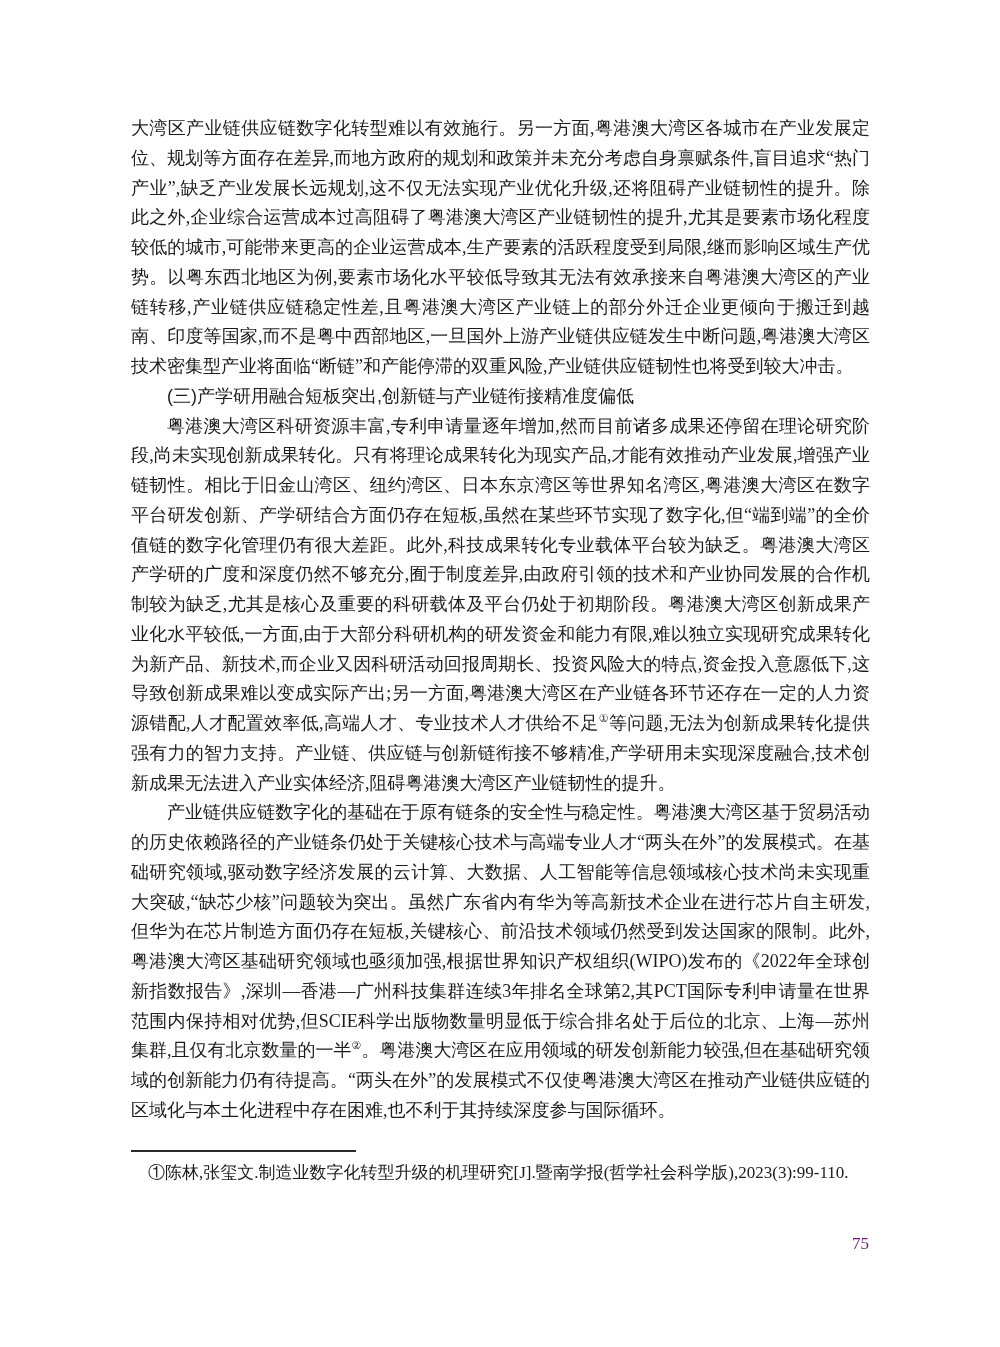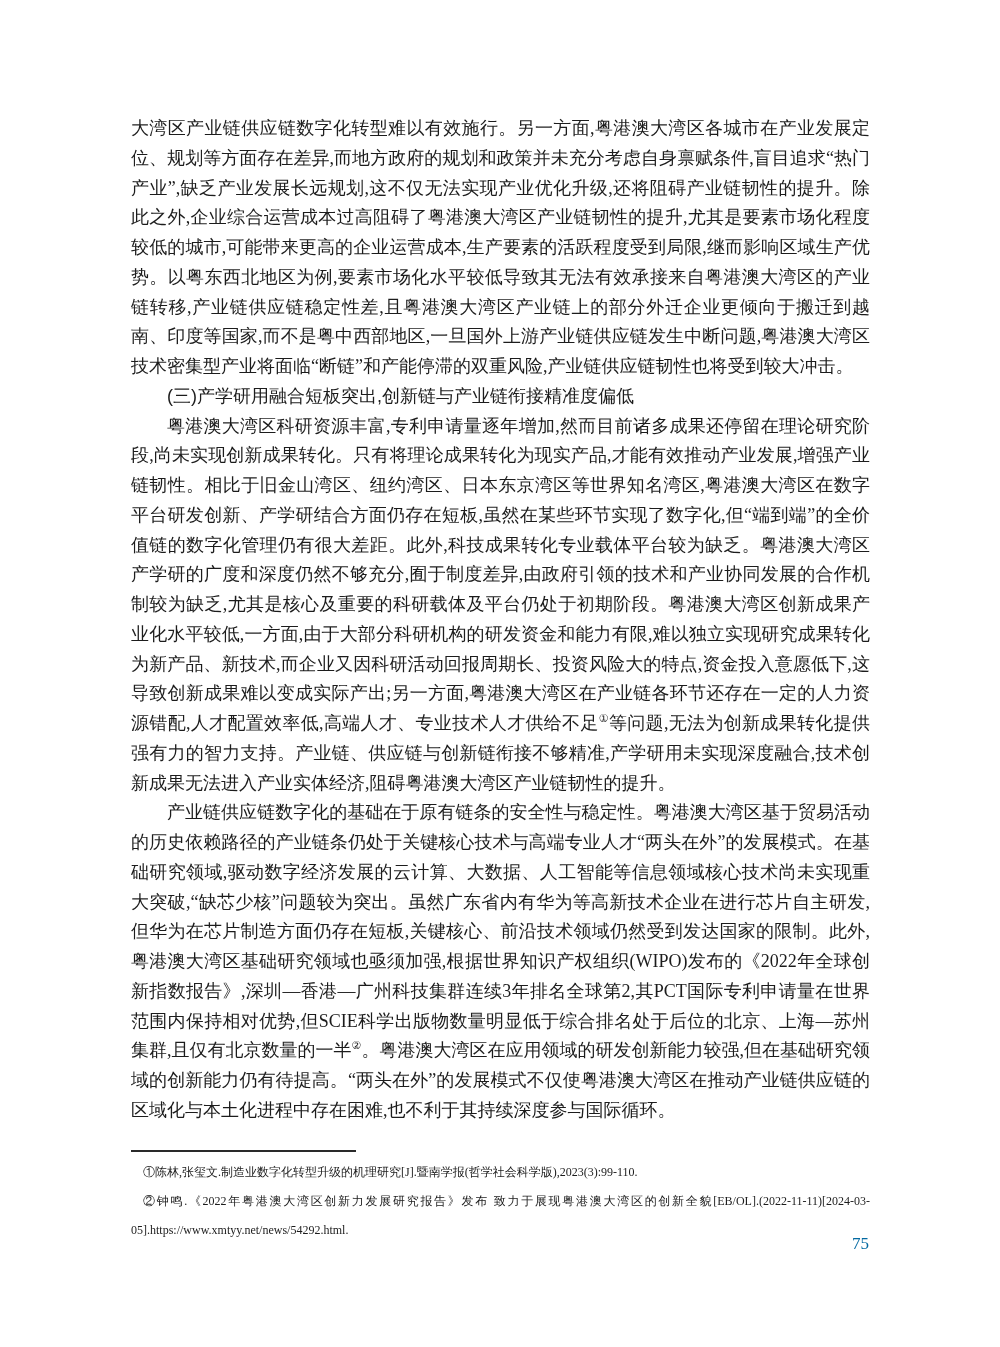--- a/index.html
+++ b/index.html
@@ -40,37 +40,37 @@
   .fn-ref {
     font-size: 11px;
     vertical-align: super;
     line-height: 0;
   }
   .footnotes {
     position: absolute;
     left: 131px;
     top: 1150px;
     width: 739px;
-    font-size: 12px;
+    font-size: 17px;
     line-height: 29px;
     text-align: justify;
   }
   .fn-divider {
     width: 225px;
     height: 0;
     border-top: 2px solid #2a2a2a;
     margin: 0 0 6px 0;
   }
   .footnote { margin: 0; text-indent: 1em; overflow-wrap: anywhere; }
   .page-number {
     position: absolute;
     left: 852px;
     top: 1234px;
     font-size: 17px;
-    color: #0369a1;
+    color: #701a75;
   }
 </style>
 </head>
 <body>
 
 <div class="page">
 
   <main class="article">
 
     <p class="para para-flush"><span>大湾区产业链供应链数字化转型难以有效施行。另一方面,粤港澳大湾区各城市在产业发展定位、规划等方面存在差异,而地方政府的规划和政策并未充分考虑自身禀赋条件,盲目追求“热门产业”,缺乏产业发展长远规划,这不仅无法实现产业优化升级,还将阻碍产业链韧性的提升。除此之外,企业综合运营成本过高阻碍了粤港澳大湾区产业链韧性的提升,尤其是要素市场化程度较低的城市,可能带来更高的企业运营成本,生产要素的活跃程度受到局限,继而影响区域生产优势。以粤东西北地区为例,要素市场化水平较低导致其无法有效承接来自粤港澳大湾区的产业链转移,产业链供应链稳定性差,且粤港澳大湾区产业链上的部分外迁企业更倾向于搬迁到越南、印度等国家,而不是粤中西部地区,一旦国外上游产业链供应链发生中断问题,粤港澳大湾区技术密集型产业将面临“断链”和产能停滞的双重风险,产业链供应链韧性也将受到较大冲击。</span></p>
@@ -80,18 +80,17 @@
     <p class="para"><span>粤港澳大湾区科研资源丰富,专利申请量逐年增加,然而目前诸多成果还停留在理论研究阶段,尚未实现创新成果转化。只有将理论成果转化为现实产品,才能有效推动产业发展,增强产业链韧性。相比于旧金山湾区、纽约湾区、日本东京湾区等世界知名湾区,粤港澳大湾区在数字平台研发创新、产学研结合方面仍存在短板,虽然在某些环节实现了数字化,但“端到端”的全价值链的数字化管理仍有很大差距。此外,科技成果转化专业载体平台较为缺乏。粤港澳大湾区产学研的广度和深度仍然不够充分,囿于制度差异,由政府引领的技术和产业协同发展的合作机制较为缺乏,尤其是核心及重要的科研载体及平台仍处于初期阶段。粤港澳大湾区创新成果产业化水平较低,一方面,由于大部分科研机构的研发资金和能力有限,难以独立实现研究成果转化为新产品、新技术,而企业又因科研活动回报周期长、投资风险大的特点,资金投入意愿低下,这导致创新成果难以变成实际产出;另一方面,粤港澳大湾区在产业链各环节还存在一定的人力资源错配,人才配置效率低,高端人才、专业技术人才供给不足</span><sup class="fn-ref">①</sup><span>等问题,无法为创新成果转化提供强有力的智力支持。产业链、供应链与创新链衔接不够精准,产学研用未实现深度融合,技术创新成果无法进入产业实体经济,阻碍粤港澳大湾区产业链韧性的提升。</span></p>
 
 
     <p class="para"><span>产业链供应链数字化的基础在于原有链条的安全性与稳定性。粤港澳大湾区基于贸易活动的历史依赖路径的产业链条仍处于关键核心技术与高端专业人才“两头在外”的发展模式。在基础研究领域,驱动数字经济发展的云计算、大数据、人工智能等信息领域核心技术尚未实现重大突破,“缺芯少核”问题较为突出。虽然广东省内有华为等高新技术企业在进行芯片自主研发,但华为在芯片制造方面仍存在短板,关键核心、前沿技术领域仍然受到发达国家的限制。此外,粤港澳大湾区基础研究领域也亟须加强,根据世界知识产权组织(WIPO)发布的《2022年全球创新指数报告》,深圳—香港—广州科技集群连续3年排名全球第2,其PCT国际专利申请量在世界范围内保持相对优势,但SCIE科学出版物数量明显低于综合排名处于后位的北京、上海—苏州集群,且仅有北京数量的一半</span><sup class="fn-ref">②</sup><span>。粤港澳大湾区在应用领域的研发创新能力较强,但在基础研究领域的创新能力仍有待提高。“两头在外”的发展模式不仅使粤港澳大湾区在推动产业链供应链的区域化与本土化进程中存在困难,也不利于其持续深度参与国际循环。</span></p>
 
   </main>
 
   <footer class="footnotes">
     <div class="fn-divider"></div>
     <p class="footnote">①陈林,张玺文.制造业数字化转型升级的机理研究[J].暨南学报(哲学社会科学版),2023(3):99-110.</p>
-    <p class="footnote">②钟鸣.《2022年粤港澳大湾区创新力发展研究报告》发布 致力于展现粤港澳大湾区的创新全貌[EB/OL].(2022-11-11)[2024-03-05].https://www.xmtyy.net/news/54292.html.</p>
   </footer>
 
   <div class="page-number">75</div>
 
 </div>
 
 </body></html>

